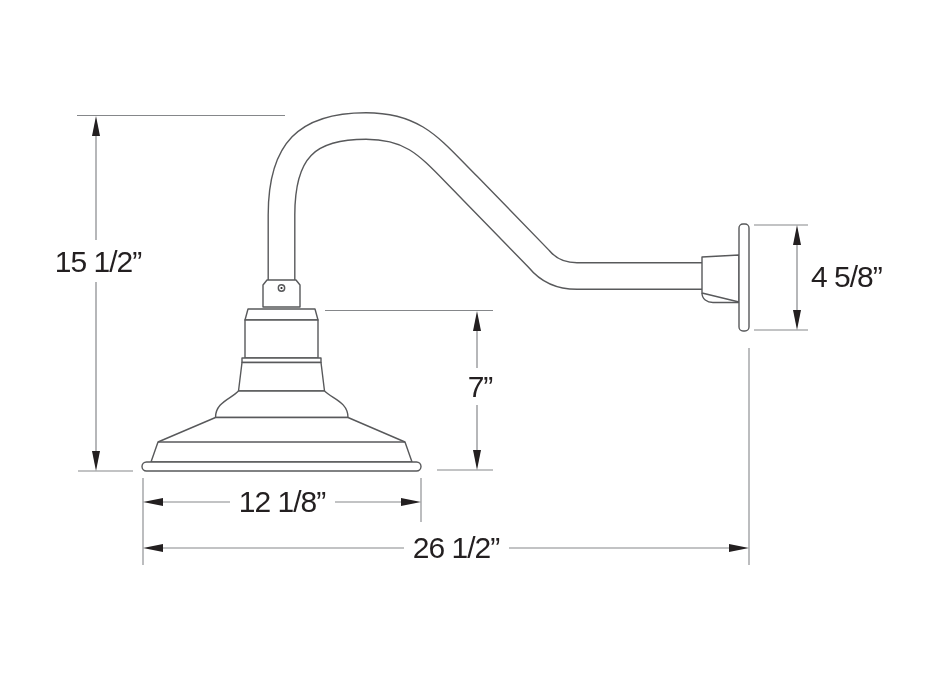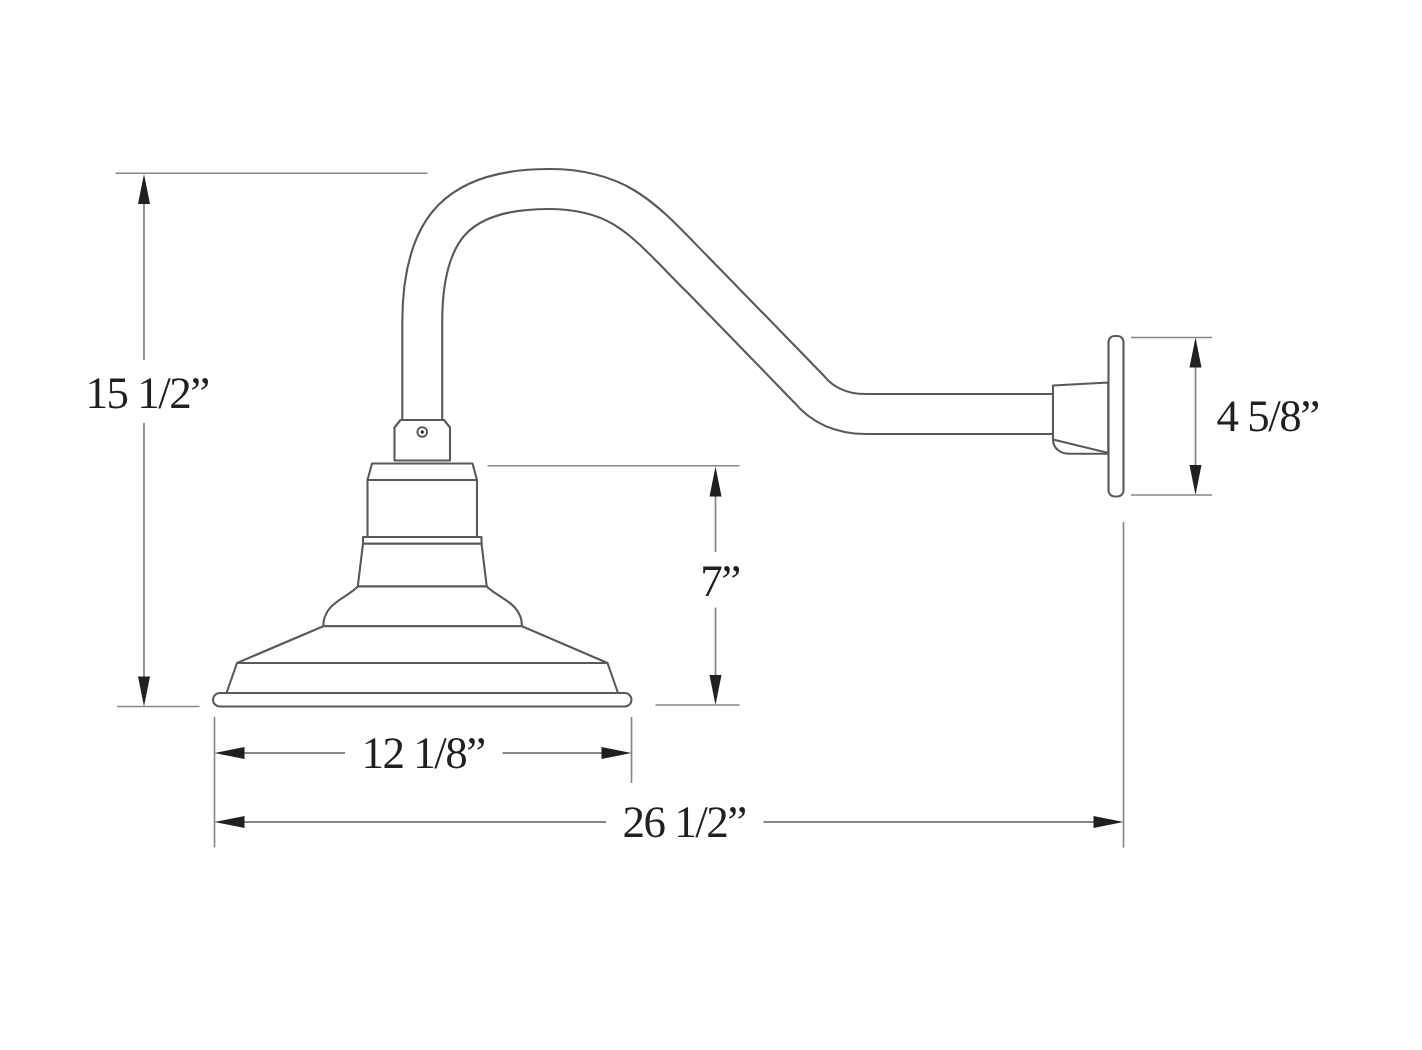--- a/index.html
+++ b/index.html
@@ -1,17 +1,17 @@
 <!DOCTYPE html>
 <html><head>
 <meta charset="utf-8">
 <style>
   html,body{margin:0;padding:0;background:#ffffff;}
   .canvas{position:relative;width:948px;height:695px;background:#ffffff;overflow:hidden;
-          font-family:Liberation Serif, serif;text-align:center;}
+          font-family:Liberation Sans, sans-serif;text-align:center;}
   svg{display:block;}
   .draw{fill:#ffffff;stroke:#58595b;stroke-width:1.4;stroke-linejoin:round;}
   .drawline{fill:none;stroke:#58595b;stroke-width:1.4;stroke-linejoin:round;}
   .pipe-outer{fill:none;stroke:#58595b;stroke-width:28;}
   .pipe-inner{fill:none;stroke:#ffffff;stroke-width:25.2;}
   .dimline{stroke:#85878a;stroke-width:1.2;fill:none;}
   .extline{stroke:#85878a;stroke-width:1.1;fill:none;}
   .arrow{fill:#231f20;stroke:none;}
   .dimtext{fill:#231f20;font-size:30px;letter-spacing:-1px;}
   .mid{text-anchor:middle;}

